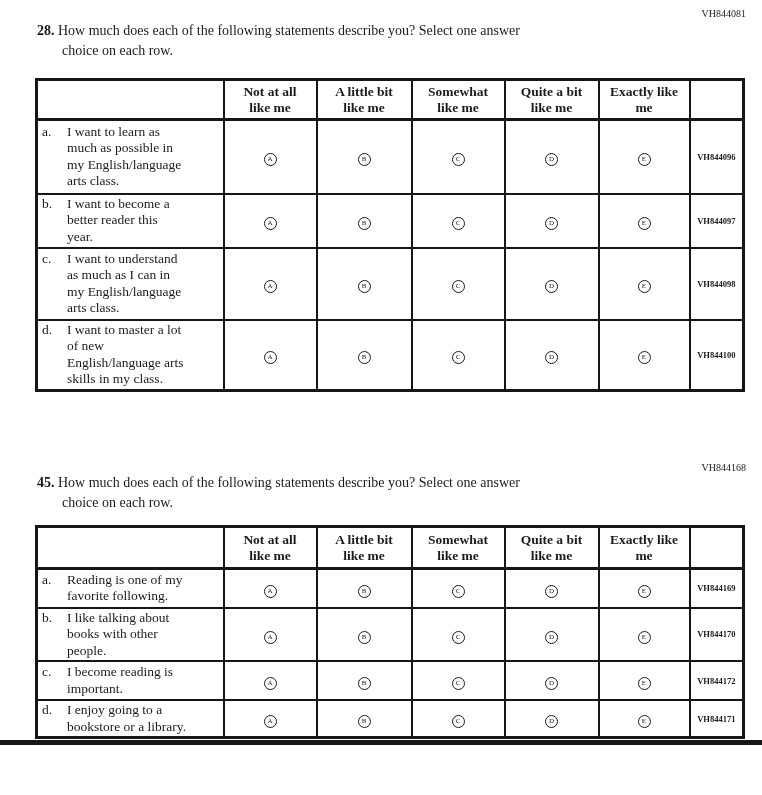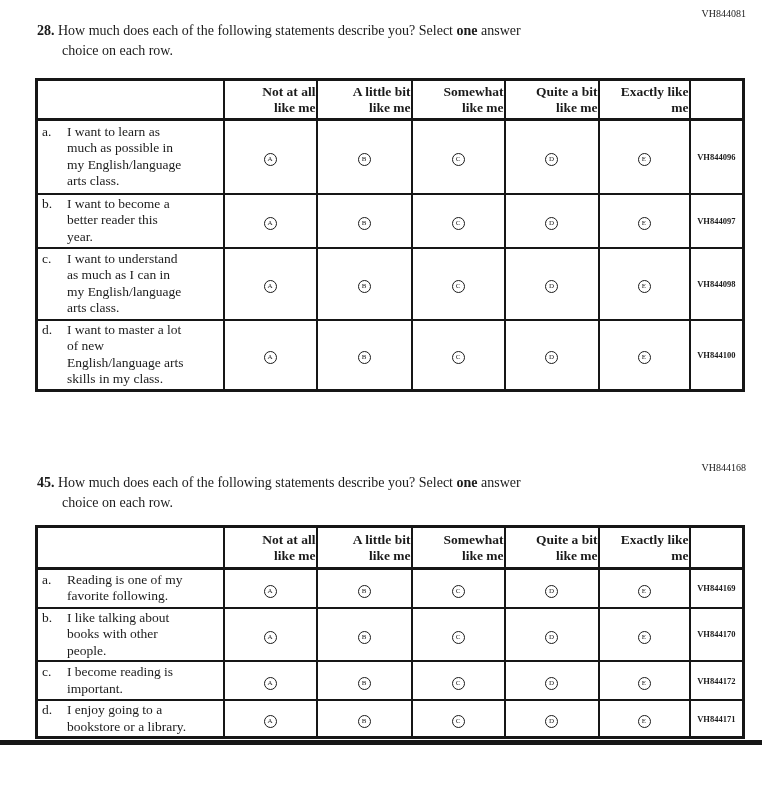--- a/index.html
+++ b/index.html
@@ -7,32 +7,32 @@
     width:762px; height:795px; position:relative; background:#ffffff;
     font-family:"Liberation Serif", serif; color:#1b1b1b; overflow:hidden;
   }
   .qcode { position:absolute; right:16px; font-size:10px; letter-spacing:0; color:#1b1b1b;margin-left:21px; }
   .qblock { position:absolute; left:37px; width:600px; }
   .qprompt {
     font-size:14px; line-height:19.5px; white-space:pre-line;
     padding-left:25px; text-indent:-25px;
   }
   .qnum { font-weight:bold; }
-  .qbold { font-weight:bold; }
+  .qbold { font-weight:normal; }
 
   table.survey {
     position:absolute; left:35px; width:707px;
     border-collapse:collapse; table-layout:fixed;
     border:3.5px solid #161616;
   }
   table.survey th, table.survey td { border:2.5px solid #161616; padding:0; }
   table.survey thead th { border-bottom:3.5px solid #161616; }
   th.colhead {
     font-size:13.5px; line-height:16px; font-weight:bold;
-    white-space:pre-line; text-align:right; vertical-align:middle;
+    white-space:pre-line; text-align:center; vertical-align:middle;
   }
   td.stmt { vertical-align:middle; }
   td.stmt .inner { display:flex; align-items:flex-start; padding:1px 2px 1px 4px; font-size:13.5px; line-height:16.5px; }
   td.stmt .lbl { flex:0 0 16px; width:16px; }
   td.stmt .txt { flex:1; white-space:pre-line;margin-left:9px; }
   td.bcell { text-align:center; vertical-align:middle; }
   .bubble {
     display:inline-block; width:11px; height:11px; line-height:11.5px;
     border:1px solid #1b1b1b; border-radius:50%;
     font-size:7px; text-align:center; font-family:"Liberation Serif", serif;

